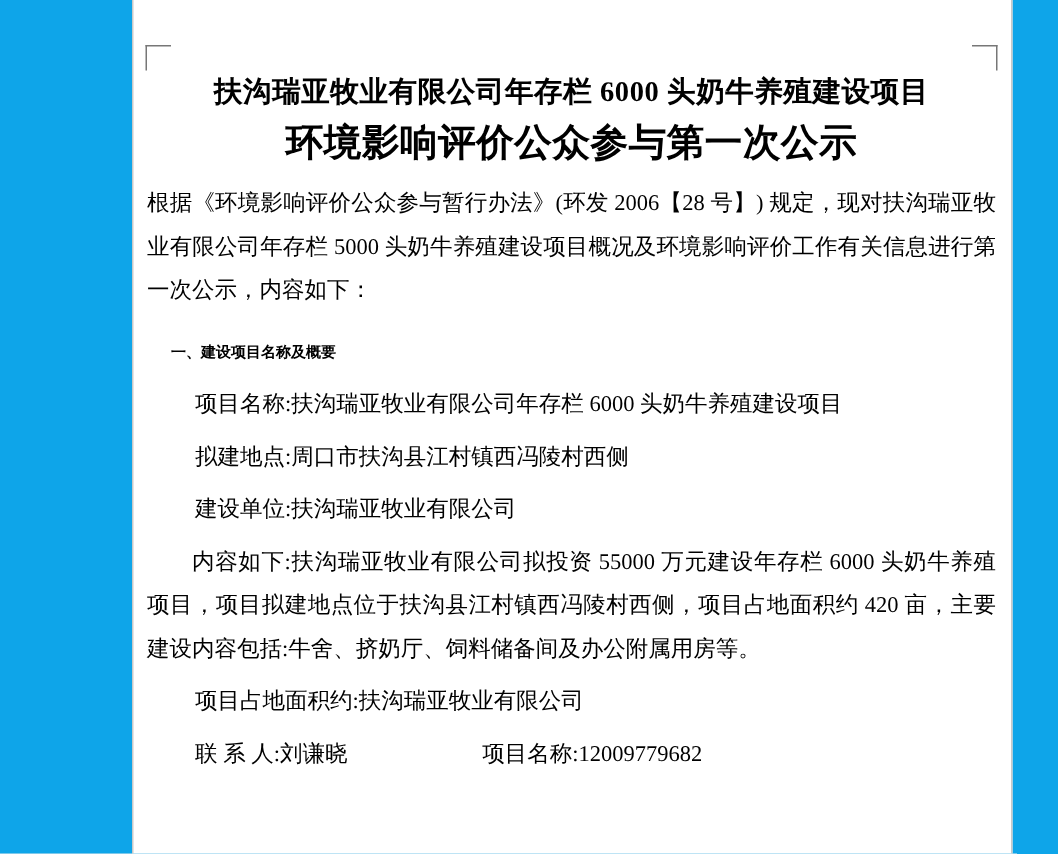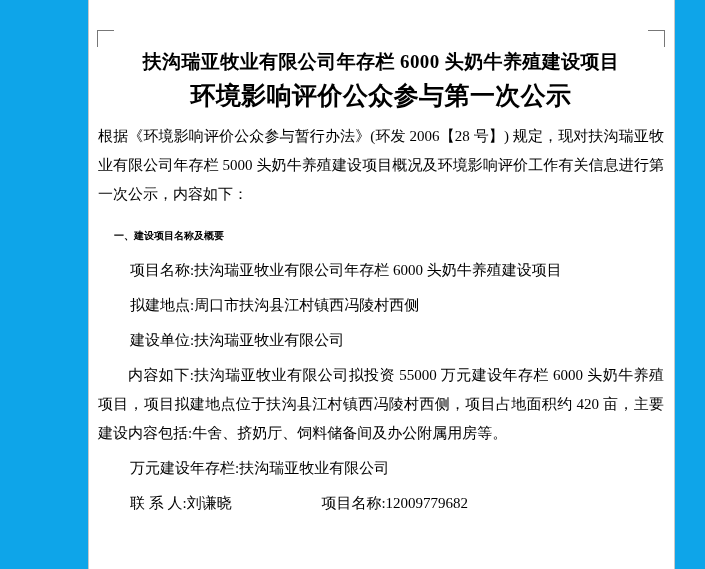--- a/index.html
+++ b/index.html
@@ -148,21 +148,21 @@
     <p class="sub">
       <span class="lbl">建设单位:</span><span>扶沟瑞亚牧业有限公司</span>
     </p>
 
     <p class="sub-wrap">
       <span class="lbl">内容如下:</span><span>扶沟瑞亚牧业有限公司拟投资 55000 万元建设年存栏 6000 头奶牛养殖项目，项目拟建地点位于扶沟县江村镇西冯陵村西侧，项目占地面积约 420 亩，主要建设内容包括:牛舍、挤奶厅、饲料储备间及办公附属用房等。</span>
     </p>
 
 
     <p class="contact-row">
-      <span class="lbl">万元建设年存栏:</span><span>扶沟瑞亚牧业有限公司</span>
+      <span class="lbl">项目占地面积约:</span><span>扶沟瑞亚牧业有限公司</span>
     </p>
 
     <p class="contact-row">
       <span class="lbl">联 系 人:</span><span>刘谦晓</span>
       <span class="col2"><span class="lbl">项目名称:</span><span>12009779682</span></span>
     </p>
 
     <p class="contact-row">
       
     </p>

